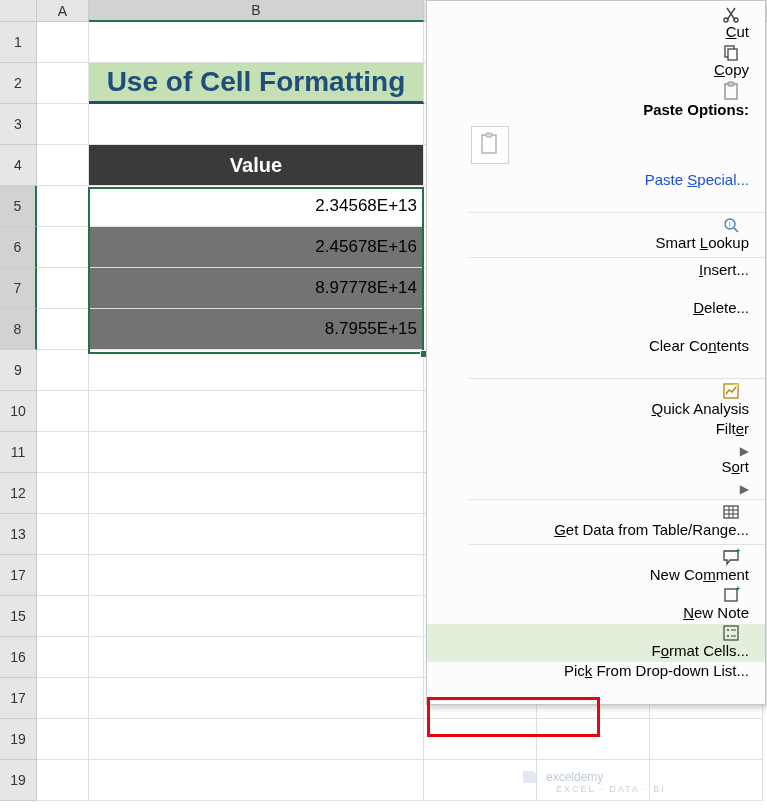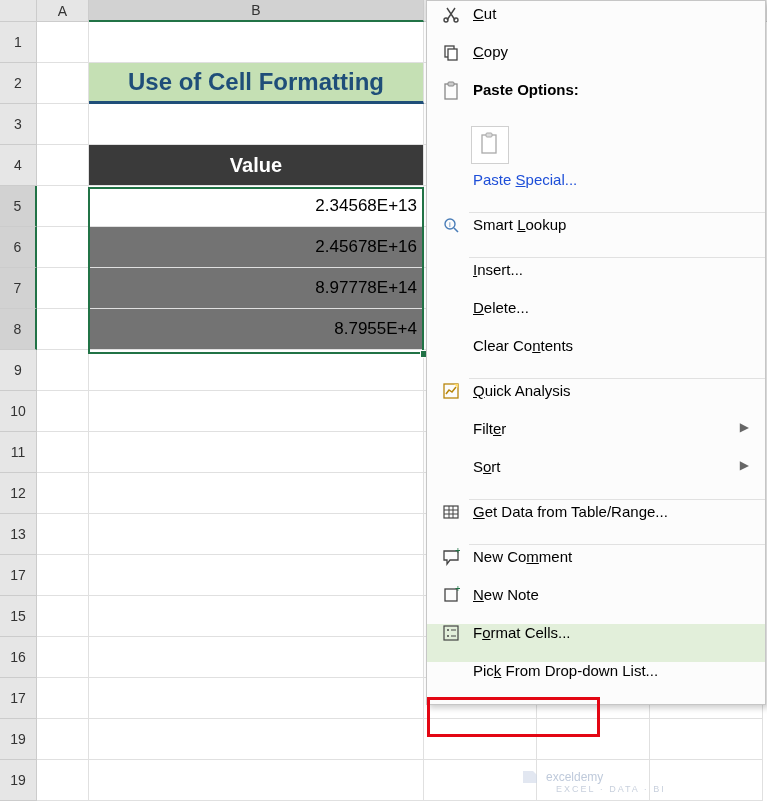--- a/index.html
+++ b/index.html
@@ -17,33 +17,33 @@
 
 .rows { }
 .row { display: flex; height: 41px; }
 .row-header { width: 37px; display: flex; align-items: center; justify-content: center; font-size: 14px; color: #333; background: #e6e6e6; border-right: 1px solid #ccc; border-bottom: 1px solid #ccc; position: relative; }
 .row-header.selected { background: #d2d2d2; border-right: 2px solid #217346; z-index:1; }
 .cell { border-right: 1px solid #e0e0e0; border-bottom: 1px solid #e0e0e0; display: flex; align-items: center; padding: 0 6px; font-size: 17px; }
 .cell.col-A { width: 52px; }
 .cell.col-B { width: 335px; }
 .cell.col-C, .cell.col-D, .cell.col-E { width: 113px; }
 
-.title-cell { background: #c5e0b4; color: #1f4e79; font-weight: bold; font-size: 24px; justify-content: center; border-bottom: 3px solid #1f4e79; }
+.title-cell { background: #c5e0b4; color: #1f4e79; font-weight: bold; font-size: 28px; justify-content: center; border-bottom: 3px solid #1f4e79; }
 .header-cell { background: #3a3a3a; color: #fff; font-weight: bold; font-size: 20px; justify-content: center; }
 .data-cell { justify-content: flex-end; color: #000; padding-left: 20px; }
 .sel-cell { background: #737373; }
 .active-cell { background: #fff; }
 
 .sel-box { position: absolute; border: 2px solid #217346; pointer-events: none; }
 .sel-box.main { left: 88px; top: 187px; width: 336px; height: 167px; }
 .fill-handle { position: absolute; width: 8px; height: 8px; background: #217346; border: 1px solid #fff; }
 
 
 .menu { position: absolute; left: 426px; top: 0; width: 340px; background: #fcfcfc; border: 1px solid #c6c6c6; box-shadow: 3px 3px 6px rgba(0,0,0,0.2); padding: 4px 0; font-size: 15px; }
-.menu-item { display: flex; align-items: flex-start; height: 38px; padding: 0 16px 0 6px; cursor: default; position: relative; }
+.menu-item { display: flex; align-items: flex-end; height: 38px; padding: 0 16px 0 6px; cursor: default; position: relative; flex-direction: column; }
 .menu-item .icon-slot { width: 36px; display: flex; align-items: center; justify-content: center; }
 .menu-item .label { flex: 1; color: #000; padding-left: 4px; }
 .menu-item.disabled .label { color: #1d4ed8; }
 .menu-item.bold .label { font-weight: 600; }
 .menu-item.hover { background: #e2efda; }
 .menu-sep { height: 1px; background: #e1e1e1; margin: 3px 0 3px 42px; }
 .submenu-arrow { color: #666; font-size: 12px; }
 .paste-sub { display: flex; padding: 6px 0 6px 44px; gap: 8px; height: 52px; align-items:center; }
 .paste-icon-box { width: 38px; height: 38px; border: 1px solid #d0d0d0; display: flex; align-items: center; justify-content: center; background:#fff; }
 
@@ -121,21 +121,21 @@
         <div class="row-header selected">7</div>
         <div class="cell col-A"></div>
         <div class="cell col-B data-cell sel-cell">8.97778E+14</div>
         <div class="cell col-C"></div>
         <div class="cell col-D"></div>
         <div class="cell col-E"></div>
       </div>
     <div class="row">
         <div class="row-header selected">8</div>
         <div class="cell col-A"></div>
-        <div class="cell col-B data-cell sel-cell">8.7955E+4</div>
+        <div class="cell col-B data-cell sel-cell">8.7955E+15</div>
         <div class="cell col-C"></div>
         <div class="cell col-D"></div>
         <div class="cell col-E"></div>
       </div>
     <div class="row">
         <div class="row-header">9</div>
         <div class="cell col-A"></div>
         <div class="cell col-B"></div>
         <div class="cell col-C"></div>
         <div class="cell col-D"></div>

